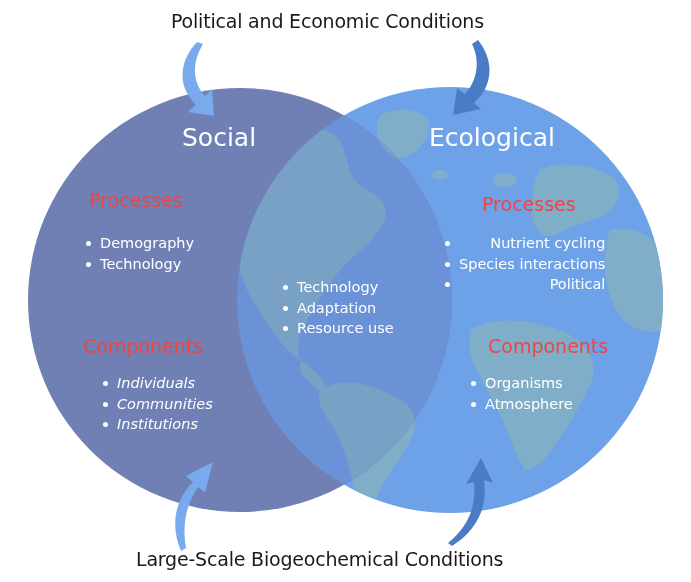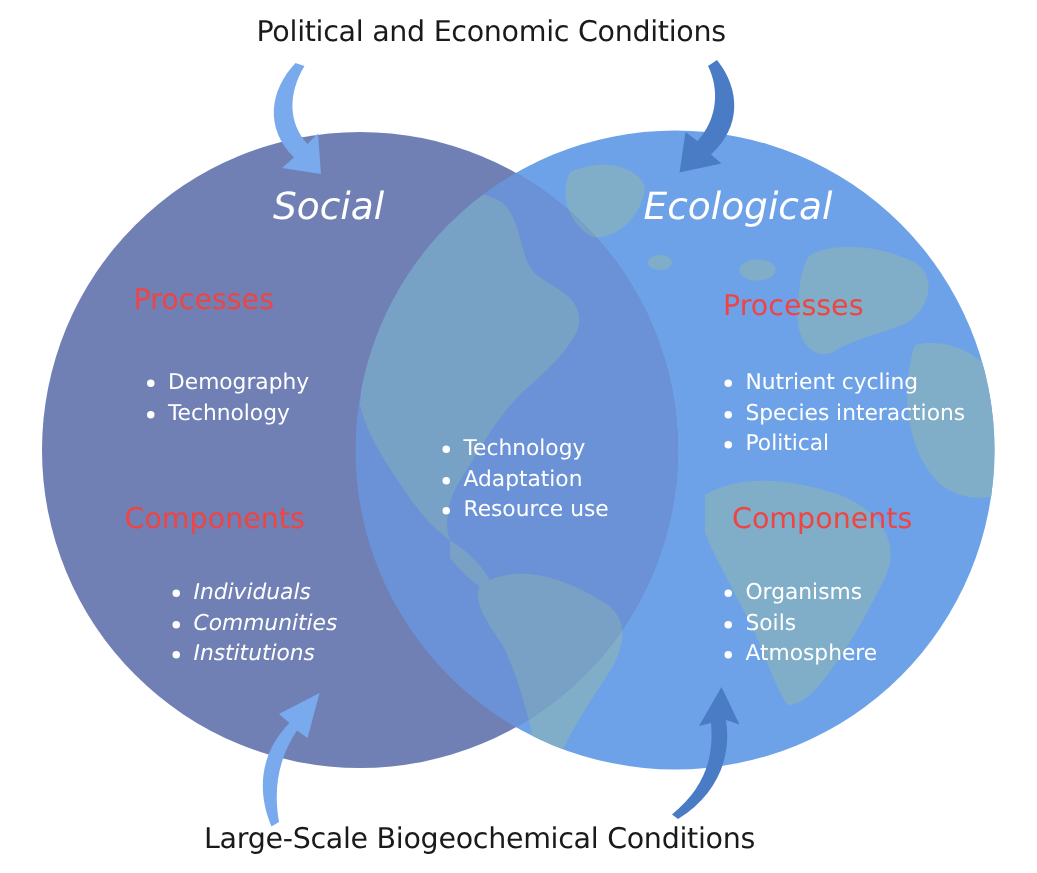--- a/index.html
+++ b/index.html
@@ -2,23 +2,23 @@
 <html><head>
 <meta charset="utf-8">
 <style>
   html, body { margin: 0; padding: 0; background: #ffffff; }
   body { width: 691px; height: 582px; position: relative; overflow: hidden;
          font-family: "DejaVu Sans", sans-serif; }
   .stage { position: absolute; left: 0; top: 0; width: 691px; height: 464px; }
   svg.bg { position: absolute; left: 0; top: 0; }
   .lbl { position: absolute; white-space: nowrap; }
   .cond { color: #1a1a1a; font-size: 19px; letter-spacing: -0.2px; }
-  .title { color: #ffffff; font-size: 25px; font-weight: normal; font-style: italic; }
+  .title { color: #ffffff; font-size: 25px; font-weight: normal; }
   .sub { color: #ef4444; font-size: 19px; }
-  ul.items { position: absolute; margin: 12px; padding: 0; list-style: none; color: #ffffff; font-size: 14.5px; line-height: 20.5px; }
+  ul.items { position: absolute; margin: 0; padding: 0; list-style: none; color: #ffffff; font-size: 14.5px; line-height: 20.5px; }
   ul.items li { position: relative; padding-left: 16px; white-space: nowrap; }
   ul.items li::before { content: ""; position: absolute; left: 2px; top: 8px; width: 5px; height: 5px; border-radius: 50%; background: #ffffff; }
 </style>
 </head>
 <body>
 
 <div class="stage">
   <svg class="bg" width="691" height="582" viewBox="0 0 691 582">
     <defs>
       <clipPath id="ecoClip">
@@ -98,24 +98,23 @@
   </ul>
 
   <ul class="items" style="left:281px; top:277px;">
     <li>Technology</li>
     <li>Adaptation</li>
     <li>Resource use</li>
   </ul>
 
   <div class="lbl title" style="left:429px; top:123px;text-align:center;">Ecological</div>
   <div class="lbl sub" style="left:482px; top:193px;">Processes</div>
-  <ul class="items" style="left:469px; top:233px;">
+  <ul class="items" style="left:443px; top:233px;text-align:right;">
     <li>Nutrient cycling</li>
     <li>Species interactions</li>
     <li>Political</li>
   </ul>
   <div class="lbl sub" style="left:488px; top:335px;">Components</div>
   <ul class="items" style="left:469px; top:373px;">
     <li>Organisms</li>
-    <li>Soils</li>
     <li>Atmosphere</li>
   </ul>
 </div>
 
 </body></html>

